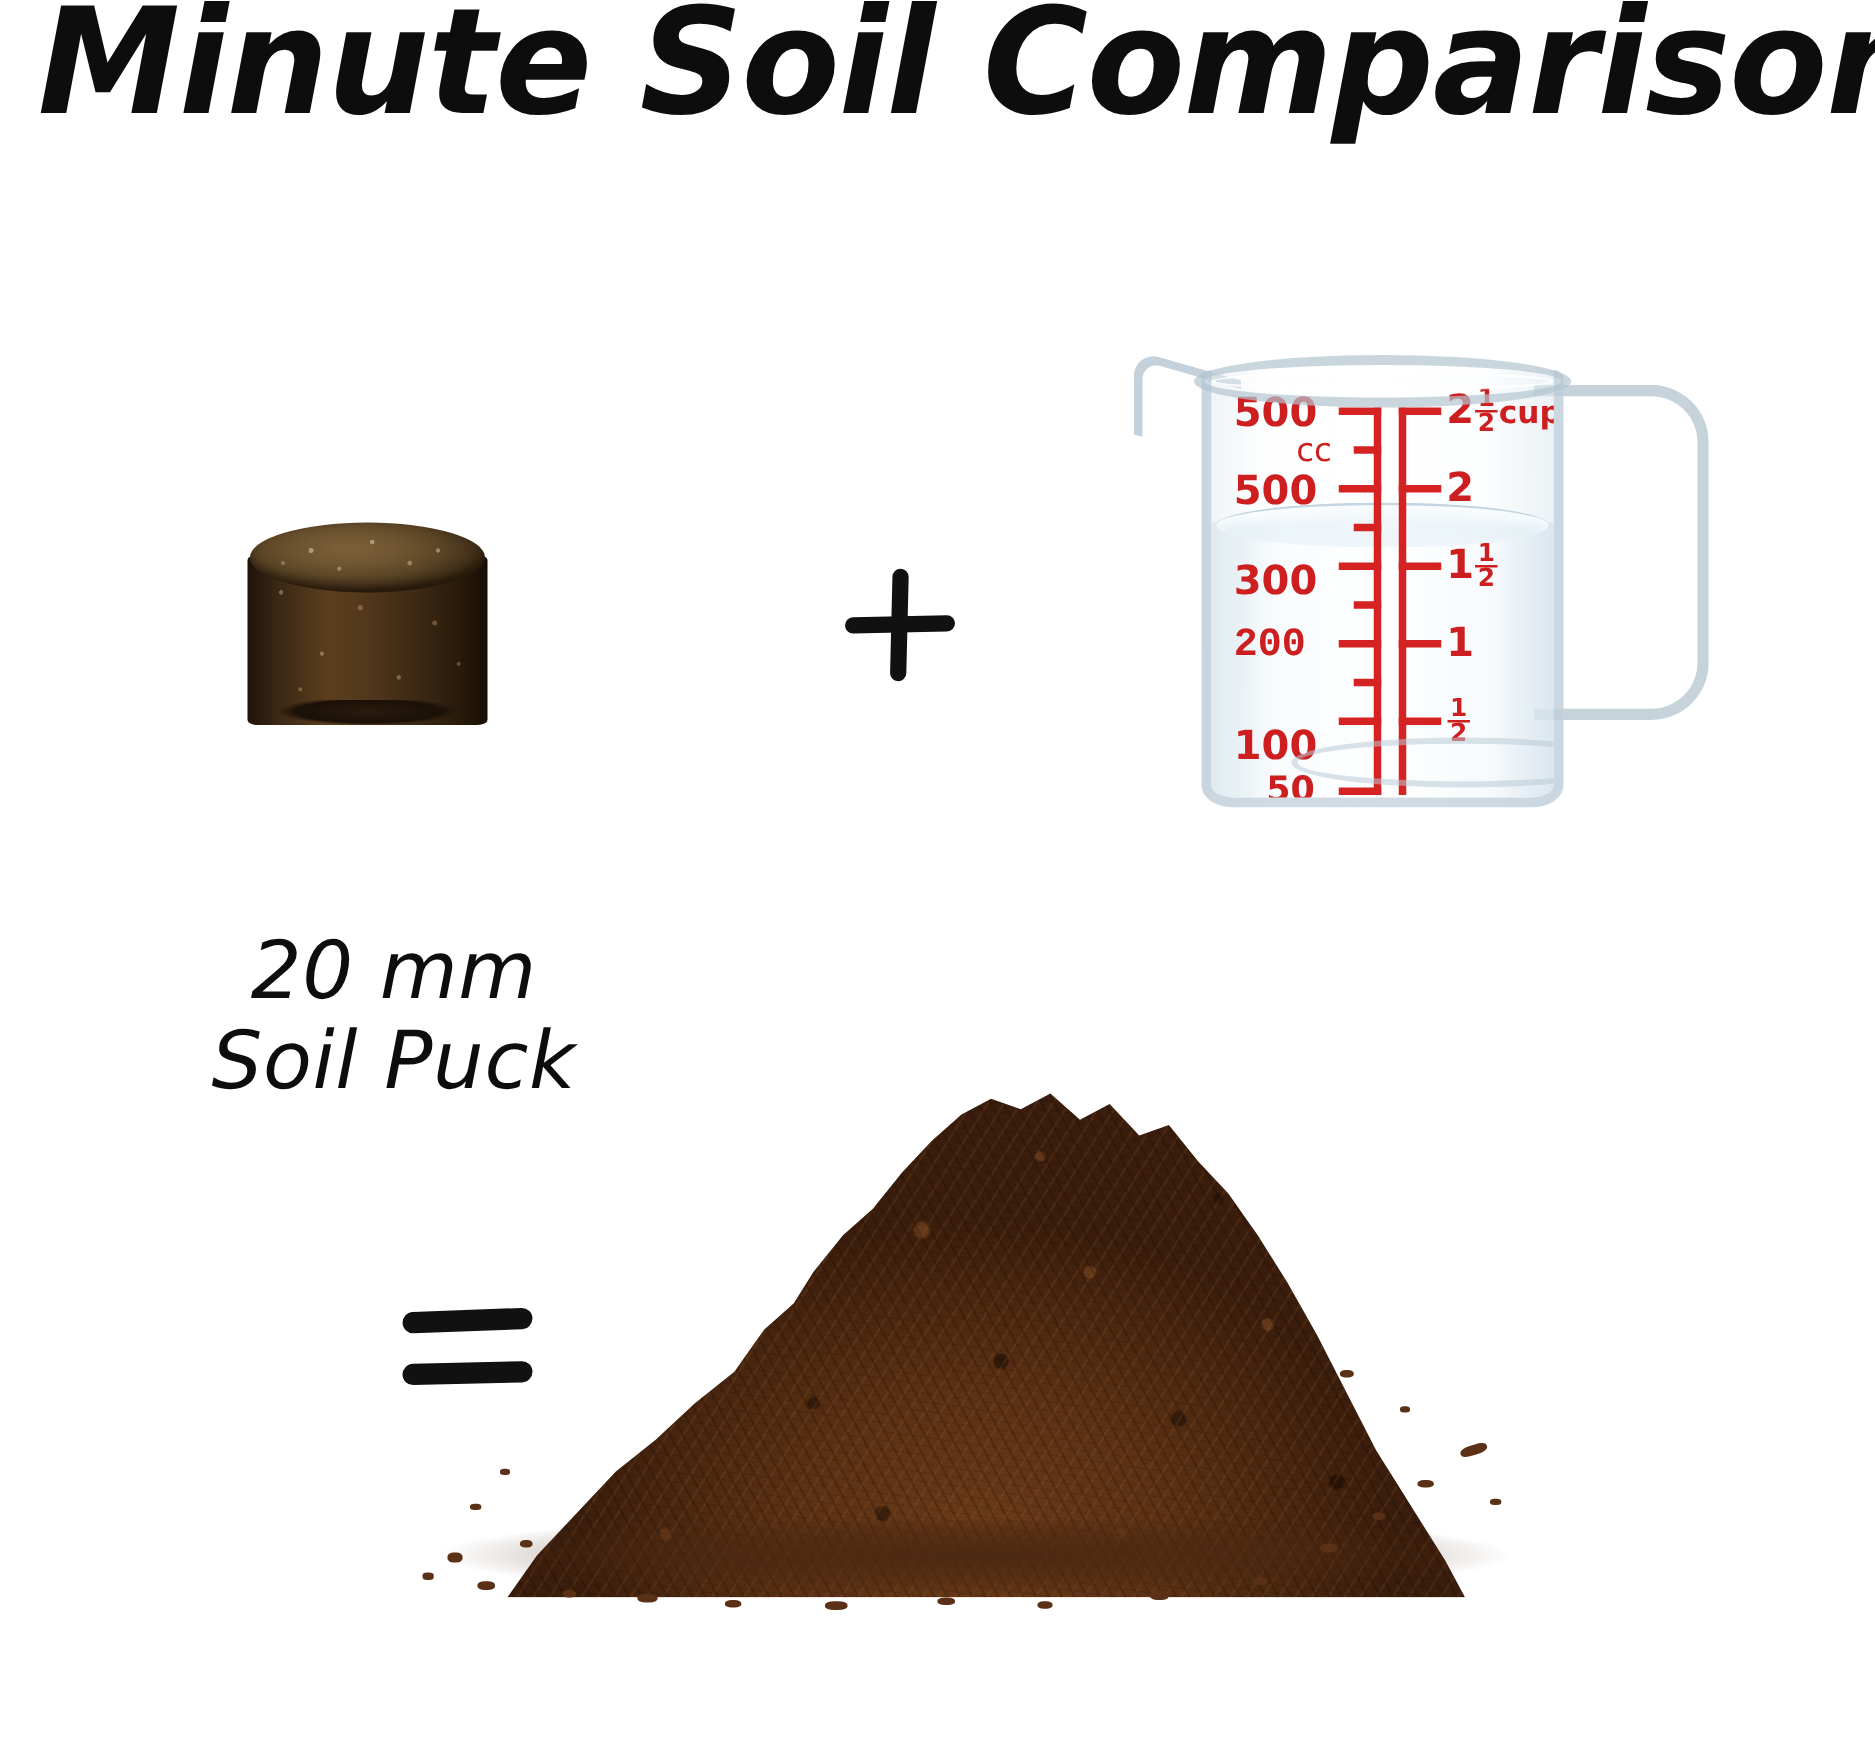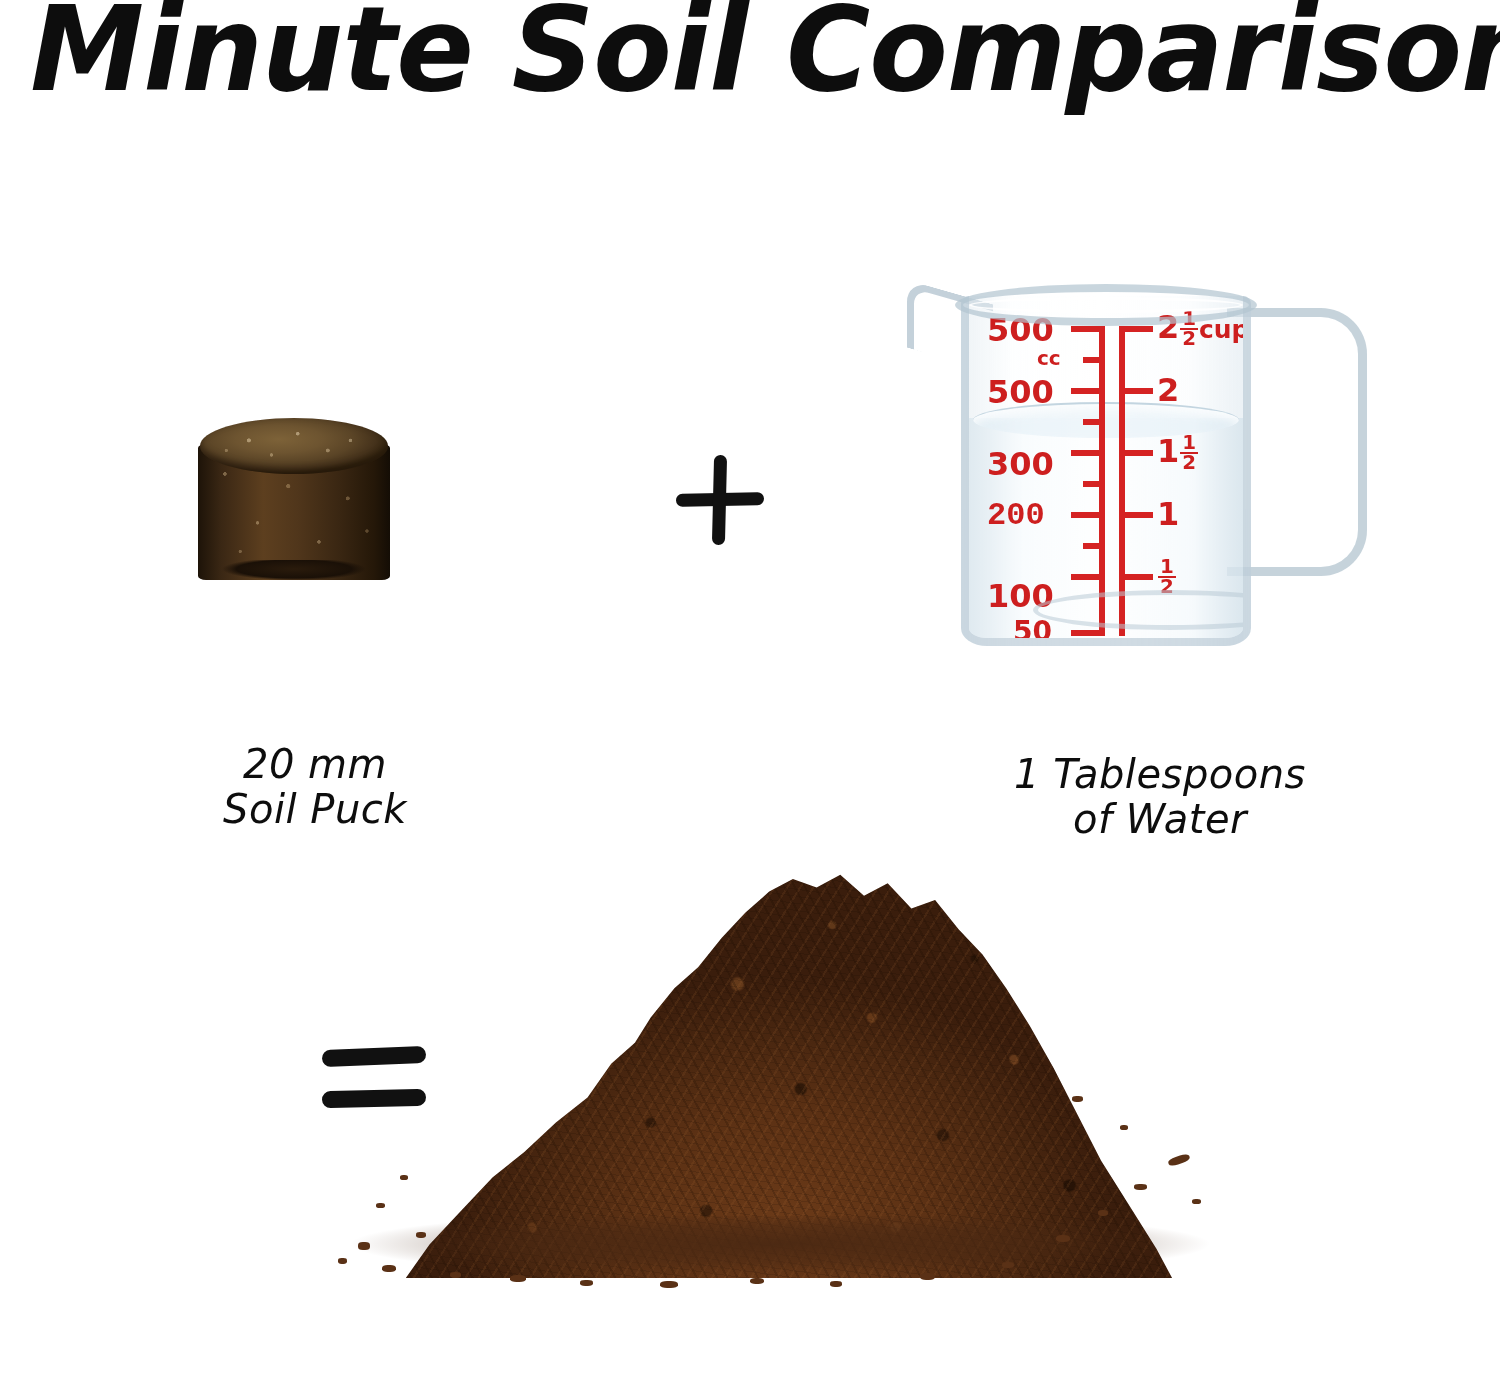--- a/index.html
+++ b/index.html
@@ -36,21 +36,21 @@
     font-weight: 700;
     letter-spacing: -1px;
     line-height: 1.0;
     transform: scaleX(0.97);
     transform-origin: center top;
   }
 
   .caption {
     position: absolute;
     text-align: center;
-    font-size: 40px;
+    font-size: 64px;
     font-weight: 400;
     line-height: 1.12;
     letter-spacing: 0.5px;
   }
 
   #puck-caption {
     left: 80px;
     top: 742px;
     width: 470px;
   }
@@ -305,22 +305,22 @@
     vertical-align: middle;
     line-height: 0.92;
     font-size: 0.62em;
     margin: 0 1px;
   }
   .frac .num { border-bottom: 2px solid #cd1f1f; padding: 0 2px; }
   .frac .den { padding: 0 2px; }
   .unit-cc {
     position: absolute;
     color: #cd1f1f;
-    font-weight: 700;
-    font-size: 20px;
+    font-weight: 400;
+    font-size: 26px;
   }
   .unit-cup { font-size: 0.78em; font-weight: 700; margin-top: 39px; }
 
   
   #soil-pile {
     position: absolute;
     left: 330px;
     top: 858px;
     width: 900px;
     height: 432px;
@@ -484,22 +484,20 @@
 
       <div id="cup-base"></div>
     </div>
 
     <div id="cup-rim"></div>
   </div>
 
   <div id="puck-caption" class="caption hand">20 mm
 Soil Puck</div>
 
-  <div id="water-caption" class="caption hand">1 Tablespoons
-of Water</div>
 
   <div id="equals-sign" class="op">
     <span class="vis-hidden">=</span>
     <div class="op-bar e1"></div>
     <div class="op-bar e2"></div>
   </div>
 
   <div id="soil-pile">
     <div id="pile-mound">
       <div id="pile-texture"></div>

